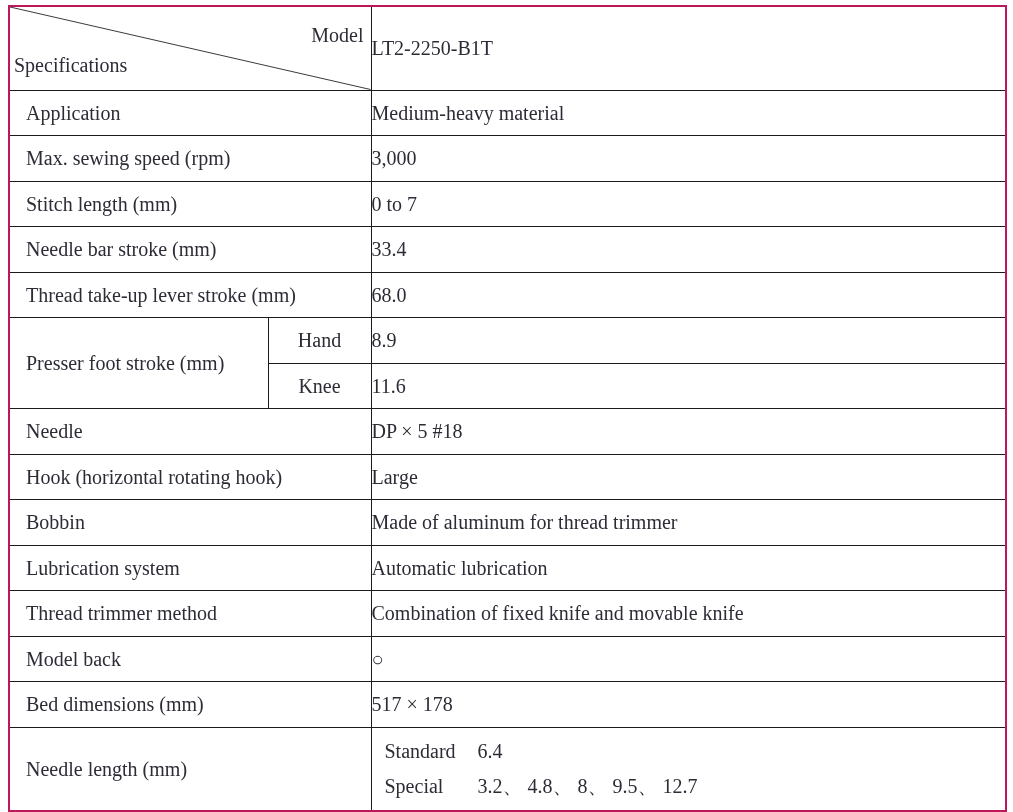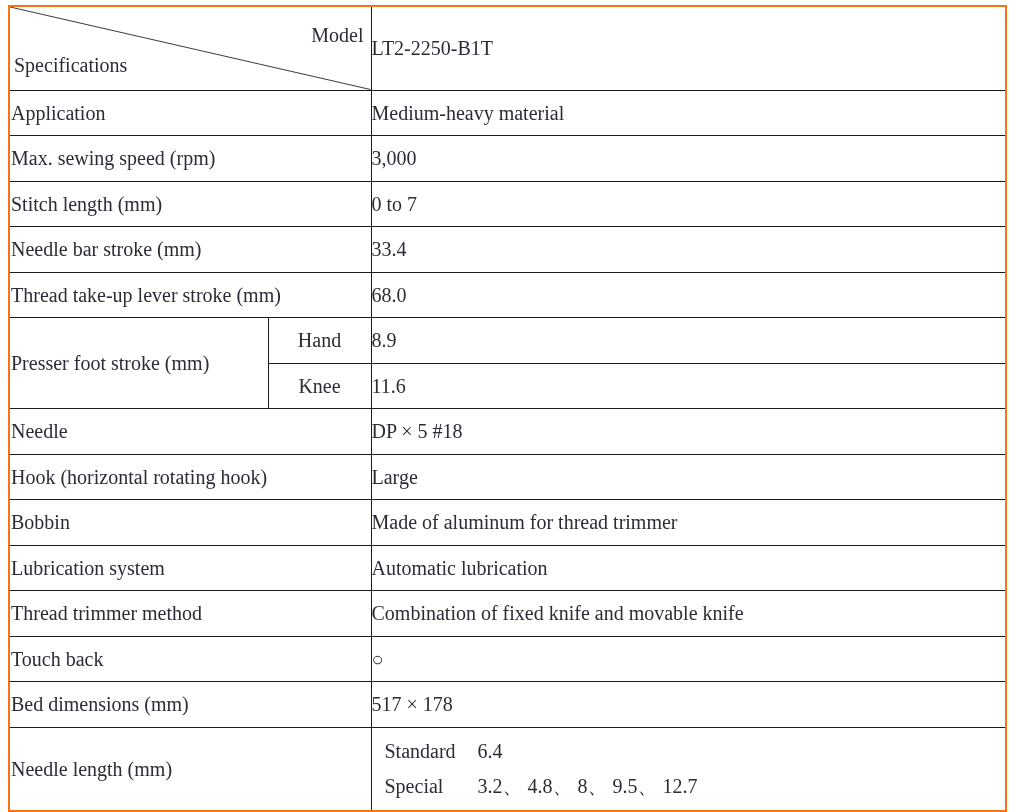--- a/index.html
+++ b/index.html
@@ -10,37 +10,37 @@
     height: 812px;
     overflow: hidden;
     font-family: "Liberation Serif", "DejaVu Serif", serif;
     color: #2c2c36;
   }
   .spec-table {
     border-collapse: collapse;
     table-layout: fixed;
     width: 997px;
     margin: 5px 0 0 8px;
-    border: 2px solid #f97316;
+    border: 2px solid #be185d;
   }
   .spec-table td {
     border: 1px solid #1b1b1e;
     font-size: 20px;
     line-height: 1.2;
     padding: 0;
     background: #ffffff;
     overflow: hidden;
   }
   tr.simple-row { height: 45.5px; }
   tr.header-row { height: 84px; }
   tr.gauge-row  { height: 82px; }
 
   td.label {
     text-align: left;
-    padding-left: 1px;
+    padding-left: 16px;
     vertical-align: middle;
   }
   td.value {
     vertical-align: middle;
   }
   td.sub-label {
     text-align: center;
     vertical-align: middle;
   }
 
@@ -158,21 +158,21 @@
   </tr>
   <tr class="simple-row">
     <td class="label" colspan="2">Lubrication system</td>
     <td class="value">Automatic lubrication</td>
   </tr>
   <tr class="simple-row">
     <td class="label" colspan="2">Thread trimmer method</td>
     <td class="value">Combination of fixed knife and movable knife</td>
   </tr>
   <tr class="simple-row">
-    <td class="label" colspan="2">Touch back</td>
+    <td class="label" colspan="2">Model back</td>
     <td class="value circle-mark">○</td>
   </tr>
   <tr class="simple-row">
     <td class="label" colspan="2">Bed dimensions (mm)</td>
     <td class="value">517 × 178</td>
   </tr>
 
   <tr class="gauge-row">
     <td class="label" colspan="2">Needle length (mm)</td>
     <td class="gauge-cell">

